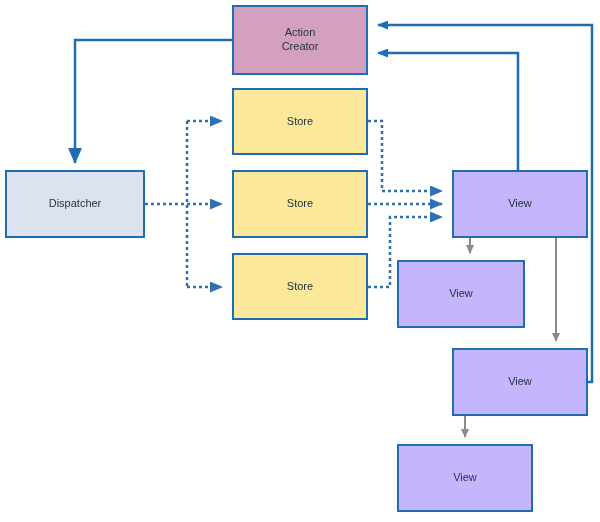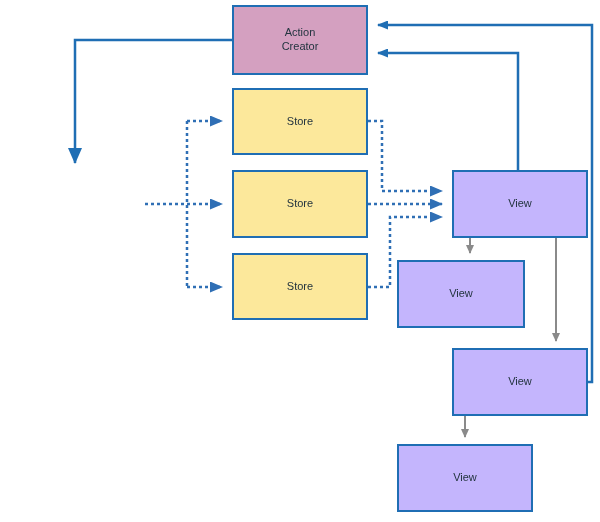--- a/index.html
+++ b/index.html
@@ -111,20 +111,23 @@
     <g>
       <path d="M588,382 L592,382 L592,25 L378,25" fill="none" stroke="#1f6eb4" stroke-width="2.5" marker-end="url(#arrow-blue)"></path>
     </g>
   </svg>
 
   <div class="node node-action" style="left:232px; top:5px; width:136px; height:70px;">
     <span>Action
 Creator</span>
   </div>
 
+  <div class="node node-dispatch" style="left:5px; top:170px; width:140px; height:68px;">
+    <span>Dispatcher</span>
+  </div>
 
   <div class="node node-store" style="left:232px; top:88px; width:136px; height:67px;">
     <span>Store</span>
   </div>
 
   <div class="node node-store" style="left:232px; top:170px; width:136px; height:68px;">
     <span>Store</span>
   </div>
 
   <div class="node node-store" style="left:232px; top:253px; width:136px; height:67px;">

